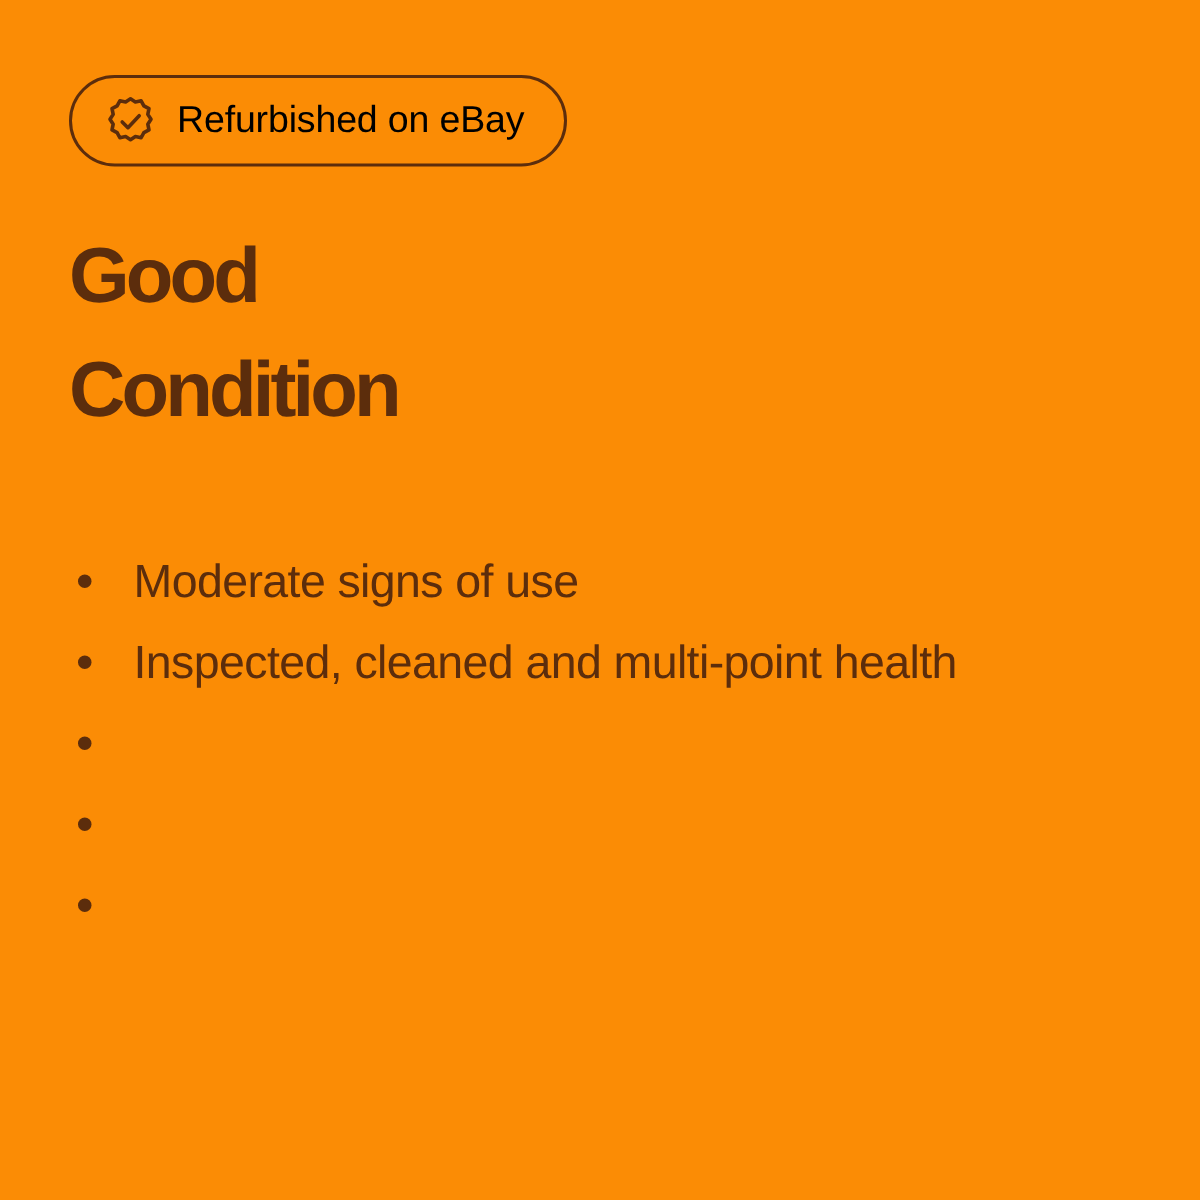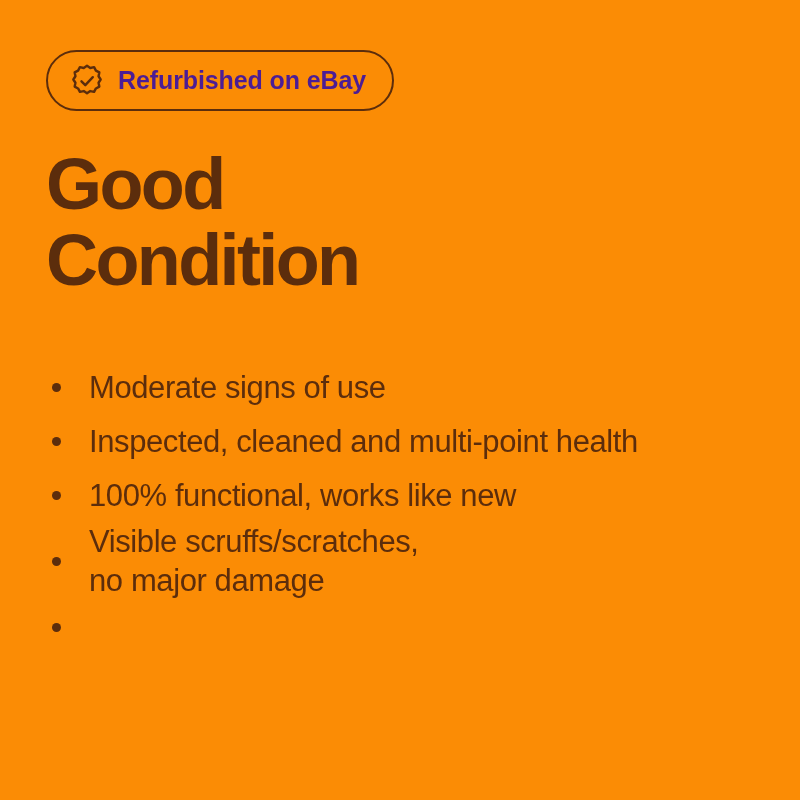--- a/index.html
+++ b/index.html
@@ -40,34 +40,34 @@
   .badge-icon {
     width: 34px;
     height: 34px;
     flex: 0 0 34px;
     display: block;
   }
   .badge-icon svg { display: block; }
   .badge-text {
     font-size: 25px;
     line-height: 1;
-    font-weight: 700;
+    font-weight: 400;
     letter-spacing: -0.1px;
     white-space: nowrap;
-    color: #4c1d95;
+    color: #000000;
   }
 
   
   .headline {
     position: absolute;
     left: 46px;
     top: 146px;
     margin: 0;
     color: #5C2D0C;
-    font-size: 72px;
+    font-size: 52px;
     line-height: 76px;
     font-weight: 700;
     letter-spacing: -2.6px;
     white-space: pre-line;
   }
 
   
   .features {
     position: absolute;
     left: 52px;
@@ -123,25 +123,22 @@
     <li class="feature-item">
       <span class="feature-bullet"></span>
       <span class="feature-text">Moderate signs of use</span>
     </li>
     <li class="feature-item">
       <span class="feature-bullet"></span>
       <span class="feature-text">Inspected, cleaned and multi-point health</span>
     </li>
     <li class="feature-item">
       <span class="feature-bullet"></span>
-      <span class="feature-text">100% functional, works like new</span>
     </li>
     <li class="feature-item">
       <span class="feature-bullet"></span>
-      <span class="feature-text">Visible scruffs/scratches,
-no major damage</span>
     </li>
     <li class="feature-item">
       <span class="feature-bullet"></span>
     </li>
   </ul>
 
 </div>
 
 </body></html>

